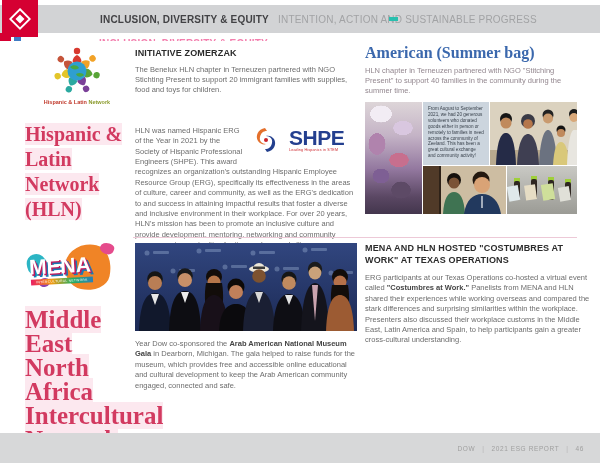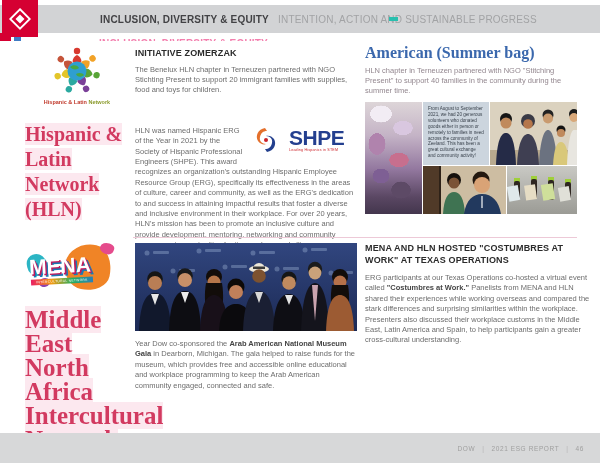--- a/index.html
+++ b/index.html
@@ -336,21 +336,21 @@
         <circle cx="180" cy="30" r="6.4" fill="#caa27a"></circle>
       <path d="M166 88 C167 54 173 40 180 40 C187 40 193 54 194 88 Z" fill="#14141c"></path>
       <path d="M177 42 L180 78 L183 42 Z" fill="#caa4b0"></path>
 
       <circle cx="205" cy="34" r="8" fill="#120d0a"></circle>
         <circle cx="205" cy="39" r="6.5" fill="#b5714a"></circle>
       <path d="M197 42 C195 54 196 64 198 72 L212 72 C214 64 215 54 213 42 Z" fill="#120d0a"></path>
       <path d="M191 88 C192 60 198 52 205 52 C212 52 218 60 219 88 Z" fill="#9c5b33"></path>
     </svg>
 
-    <p class="article-body"><span>Year Dow co-sponsored the </span><span class="bold">Arab American National Museum Gala</span><span> in Dearborn, Michigan. The gala helped to raise funds for the museum, which provides free and accessible online educational and workplace programming to keep the Arab American community engaged, connected and safe.</span></p>
+    <p class="article-body"><span>Year Dow co-sponsored the </span><span class="bold">Arab American National Museum Gala</span><span> in Dearborn, Michigan. The gala helped to raise funds for the museum, which provides free and accessible online educational and cultural development to keep the Arab American community engaged, connected and safe.</span></p>
   </div>
 
   <div class="mena-col-right">
     <h3 class="article-heading">MENA AND HLN HOSTED "COSTUMBRES AT WORK" AT TEXAS OPERATIONS</h3>
     <p class="article-body"><span>ERG participants at our Texas Operations co-hosted a virtual event called </span><span class="bold">"Costumbres at Work."</span><span> Panelists from MENA and HLN shared their experiences while working overseas and compared the stark differences and surprising similarities within the workplace. Presenters also discussed their workplace customs in the Middle East, Latin America and Spain, to help participants gain a greater cross-cultural understanding.</span></p>
   </div>
 
   <div class="footer">
     <span>DOW</span>
     <span class="sep">|</span>

